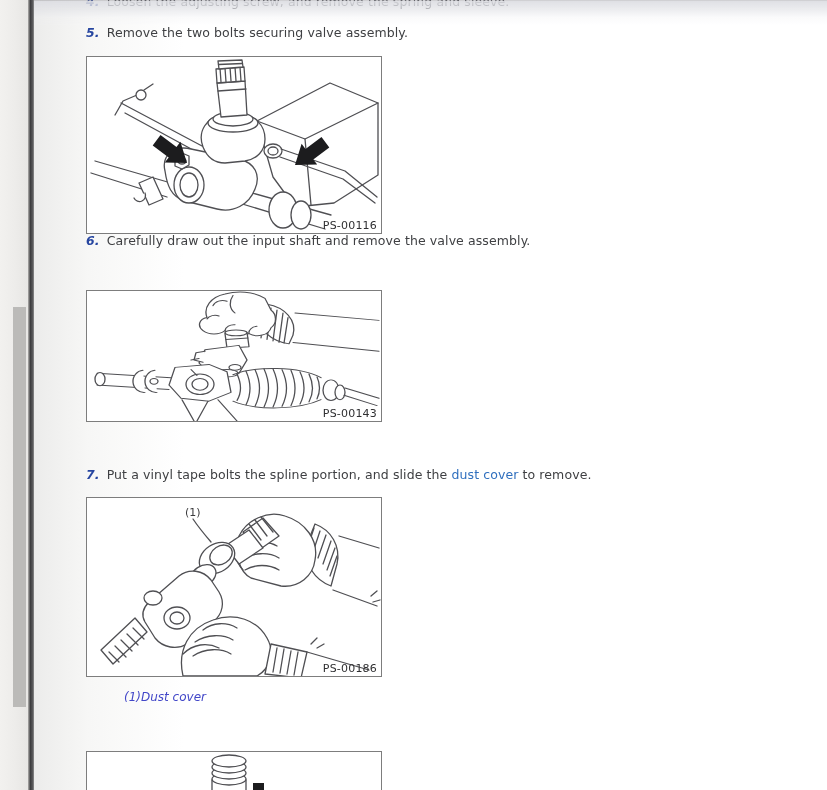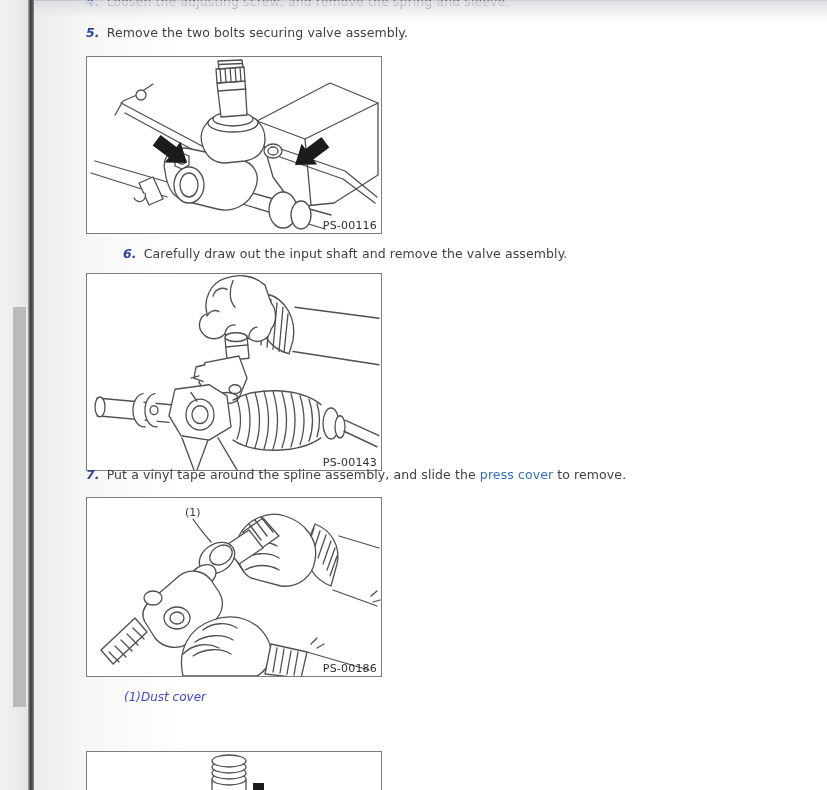--- a/index.html
+++ b/index.html
@@ -38,34 +38,34 @@
     pointer-events:none; z-index:5;
   }
   .step {
     position:absolute; left:52px; font-size:12.5px; line-height:14px;
     color:#3f4043; white-space:nowrap; letter-spacing:0.1px;
   }
   .step .num { color:#2746a0; font-weight:bold; font-style:italic; margin-right:7px; }
   .step-4 { top:-5px; color:#56575c; }
   .step-4 .num { color:#44599f; }
   .step-5 { top:26px; }
-  .step-6 { top:247px;margin-left:37px; }
+  .step-6 { top:234px; }
   .step-7 { top:468px; }
   .step-8 { top:722px; }
   .doc-link { color:#2f6fbe; cursor:pointer; }
   .legend {
     position:absolute; left:90px; top:690px; font-size:12px; line-height:14px;
     color:#4247c8; cursor:pointer; white-space:nowrap;font-style:italic;
   }
   .figure {
     position:absolute; left:52px; width:296px;
     border:1px solid #7d7d7d; background:#ffffff;
   }
   .fig-1 { top:56px;  height:178px;text-align:center; }
-  .fig-2 { top:273px; height:198px;text-decoration:underline; }
+  .fig-2 { top:290px; height:132px;text-decoration:underline; }
   .fig-3 { top:497px; height:180px; }
   .fig-4 { top:751px; height:120px; }
   .figure svg { position:absolute; left:0; top:0; width:100%; height:100%; }
   .figcap {
     position:absolute; right:4px; bottom:1px; font-size:11px;
     color:#2f2f31; letter-spacing:0.2px; background:transparent;
   }
   .art { stroke:#4f4f53; fill:none; stroke-width:1.3; stroke-linejoin:round; stroke-linecap:round; }
   .art .w { fill:#ffffff; }
   .solid { fill:#1c1c1e; stroke:none; }
@@ -185,21 +185,21 @@
 
           <ellipse class="w" cx="244" cy="135" rx="8" ry="14"></ellipse>
           <ellipse class="w" cx="253" cy="138" rx="5" ry="10"></ellipse>
           <path d="M258,132 L292,146 M257,142 L290,156"></path>
         </g>
       </svg>
       <span class="figcap">PS-00143</span>
     </div>
 
     <div class="step step-7">
-      <span class="num">7.</span><span class="txt">Put a vinyl tape around the spline assembly, and slide the </span><span class="doc-link">press cover</span><span class="txt"> to remove.</span>
+      <span class="num">7.</span><span class="txt">Put a vinyl tape bolts the spline portion, and slide the </span><span class="doc-link">dust cover</span><span class="txt"> to remove.</span>
     </div>
 
     <div class="figure fig-3">
       <svg viewBox="0 0 294 178" preserveAspectRatio="none">
         <g class="art">
 
           <path d="M106,21 C112,30 118,37 124,44"></path>
 
           <path d="M252,38 L292,50 M246,92 L290,108"></path>
           <path d="M284,98 l6,-5 M286,104 l7,-2"></path>

